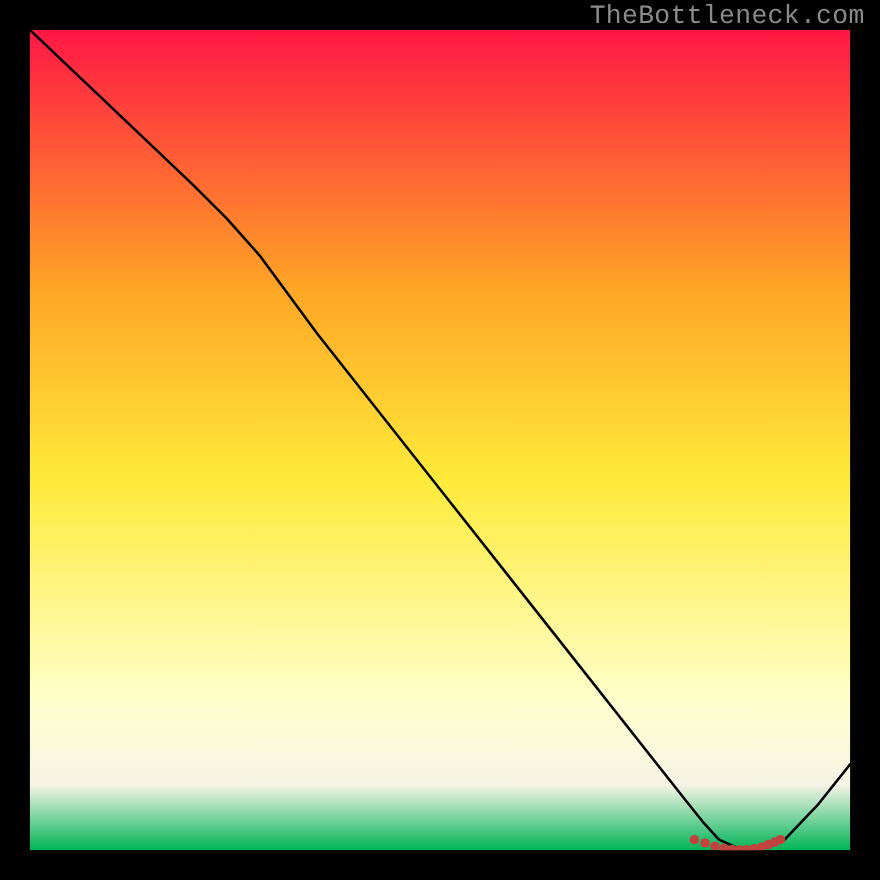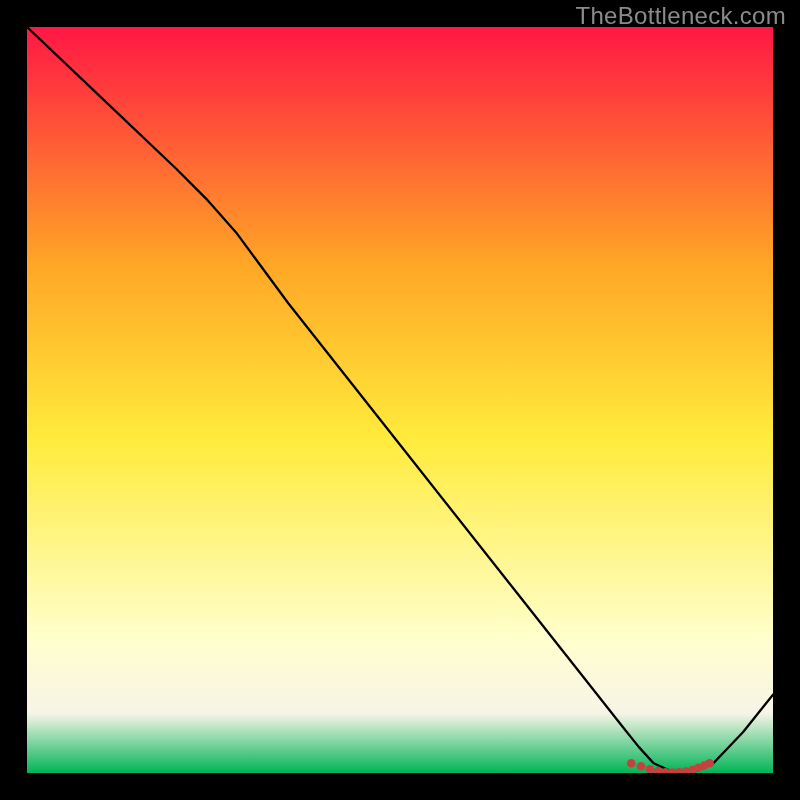--- a/index.html
+++ b/index.html
@@ -9,20 +9,21 @@
     font-family: Arial, Helvetica, sans-serif;
     width: 800px;
     height: 800px;
     overflow: hidden;
   }
   .frame {
     position: relative;
     width: 800px;
     height: 800px;
     background: #000;
+    font-family: Liberation Mono, monospace;
   }
   .watermark {
     position: absolute;
     top: 2px;
     right: 14px;
     color: #8b8b8b;
     font-size: 24px;
     letter-spacing: 0.3px;
     font-weight: 400;
   }

